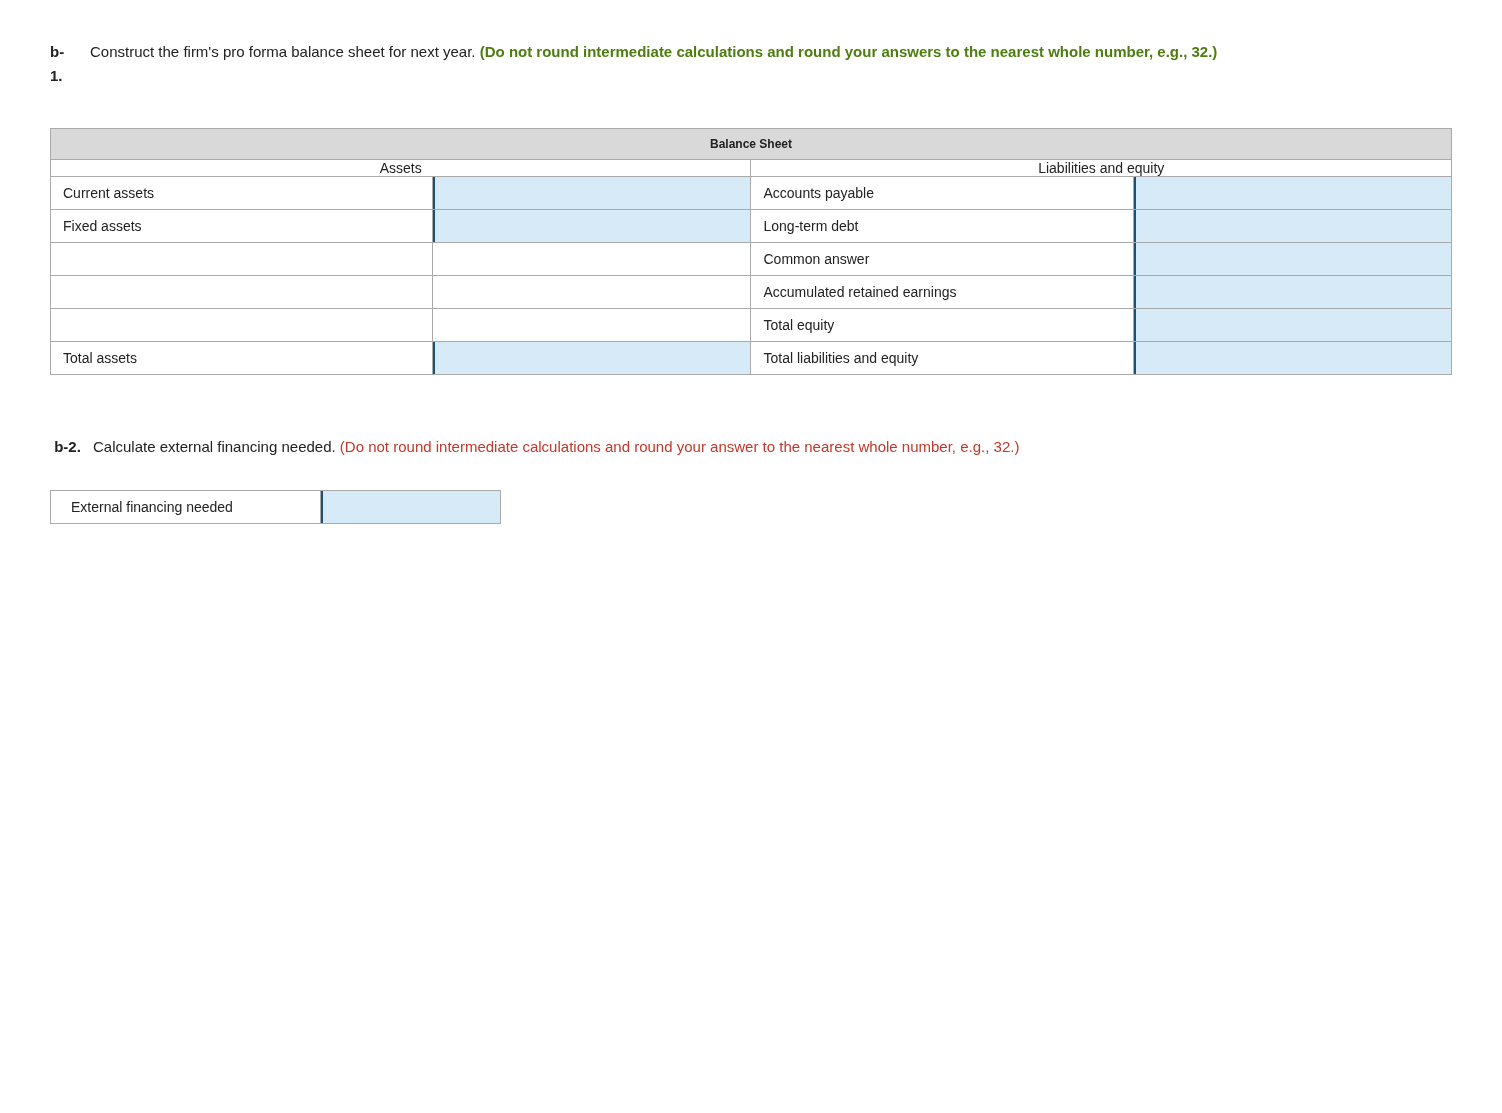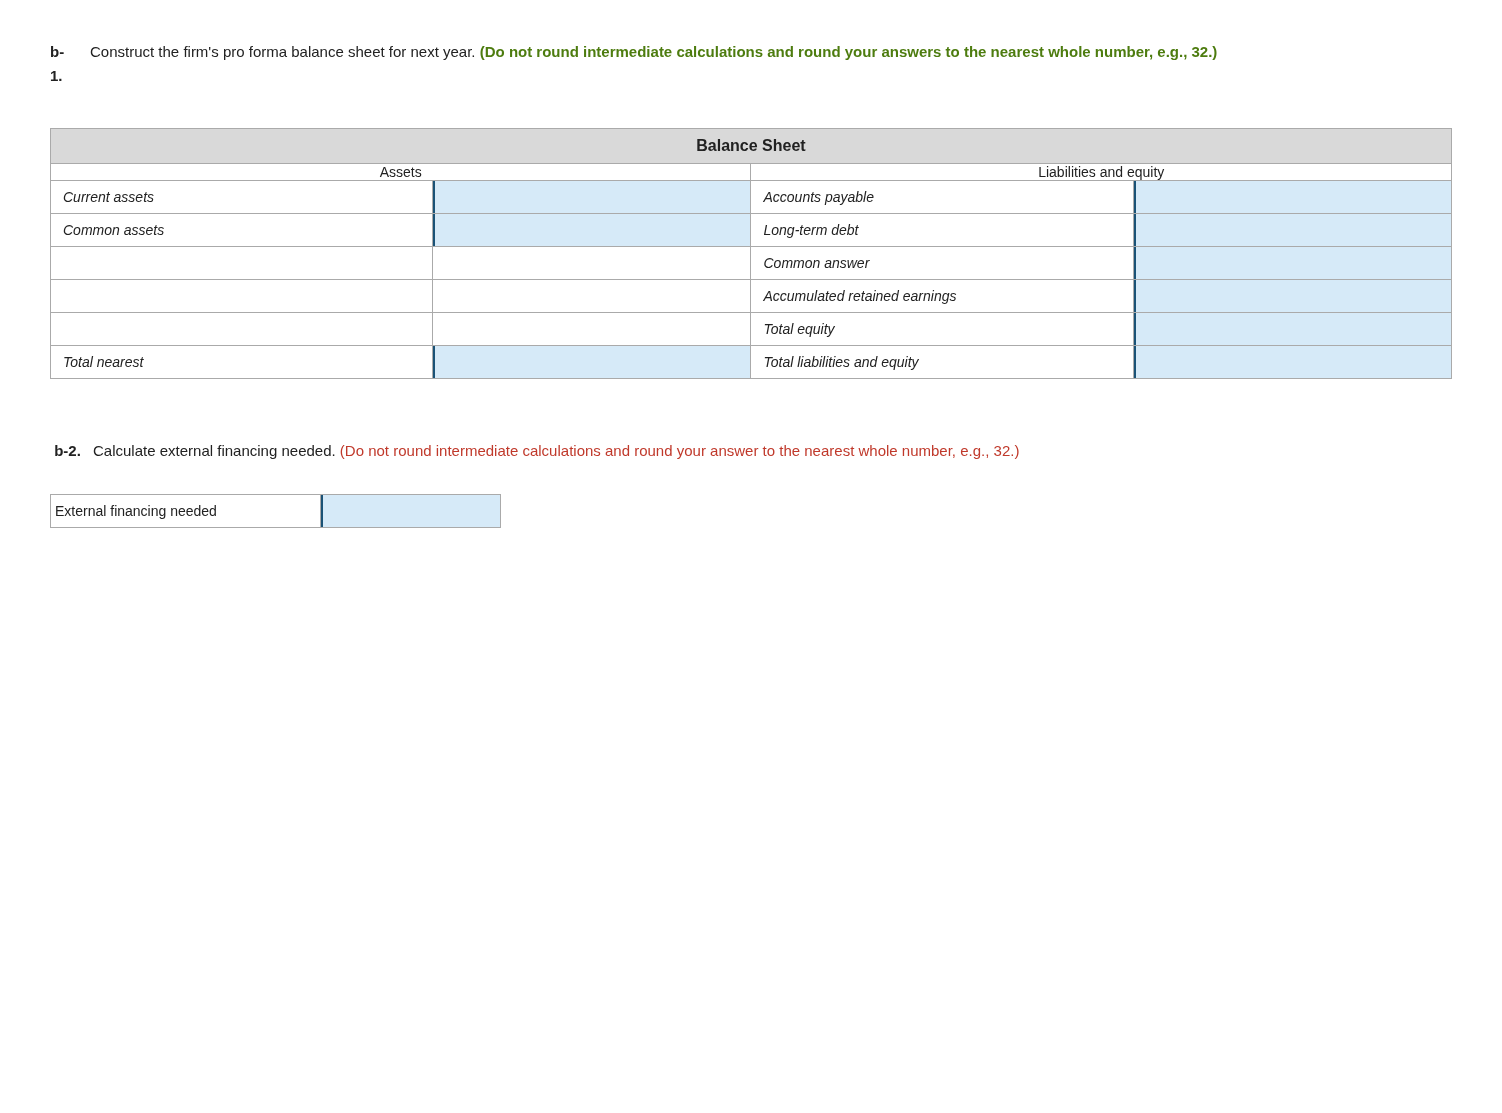--- a/index.html
+++ b/index.html
@@ -51,21 +51,21 @@
       border-collapse: collapse;
       border: 1px solid #aaa;
     }
 
     .balance-sheet-table .header-row td {
       background: #d9d9d9;
       text-align: center;
       font-weight: bold;
       padding: 8px 12px;
       border: 1px solid #aaa;
-      font-size: 16px;
+      font-size: 12px;
       margin-top: 31px;
     }
 
     .balance-sheet-table .subheader-row td {
       padding: 0 12px;
       border: 1px solid #aaa;
       text-align: center;
       font-size: 14px;
       background: #fff;
     }
@@ -73,21 +73,20 @@
     .balance-sheet-table .data-row td {
       padding: 6px 12px;
       border: 1px solid #aaa;
       font-size: 14px;
       background: #fff;
       vertical-align: middle;
     }
 
     .balance-sheet-table .data-row td.label-cell {
       width: 240px;
-      font-style: italic;
     }
 
     .balance-sheet-table .data-row td.input-cell {
       width: 200px;
       padding: 0;
     }
 
     .balance-sheet-table .data-row td.input-cell input {
       width: 100%;
       height: 32px;
@@ -142,21 +141,21 @@
     }
 
     
     .ext-financing-table {
       border-collapse: collapse;
       margin-top: 10px;
     }
 
     .ext-financing-table td {
       border: 1px solid #aaa;
-      padding: 6px 4px;
+      padding: 6px 20px;
       font-size: 14px;
       vertical-align: middle;
     }
 
     .ext-financing-table td.label-cell {
       width: 270px;
       background: #fff;
     }
 
     .ext-financing-table td.input-cell {
@@ -207,21 +206,21 @@
         <td class="label-cell left-label">Current assets</td>
         <td class="input-cell left-input">
           <input type="text" value="" style="">
         </td>
         <td class="label-cell right-label">Accounts payable</td>
         <td class="input-cell right-input">
           <input type="text" value="" style="">
         </td>
       </tr>
       <tr class="data-row">
-        <td class="label-cell left-label">Common assets</td>
+        <td class="label-cell left-label">Fixed assets</td>
         <td class="input-cell left-input">
           <input type="text" value="" style="">
         </td>
         <td class="label-cell right-label">Long-term debt</td>
         <td class="input-cell right-input">
           <input type="text" value="" style="">
         </td>
       </tr>
       <tr class="data-row">
         <td class="label-cell left-label"></td>
@@ -241,21 +240,21 @@
       </tr>
       <tr class="data-row">
         <td class="label-cell left-label"></td>
         <td class="input-cell left-input"></td>
         <td class="label-cell right-label">Total equity</td>
         <td class="input-cell right-input">
           <input type="text" value="" style="">
         </td>
       </tr>
       <tr class="data-row">
-        <td class="label-cell left-label">Total nearest</td>
+        <td class="label-cell left-label">Total assets</td>
         <td class="input-cell left-input">
           <input type="text" value="" style="">
         </td>
         <td class="label-cell right-label">Total liabilities and equity</td>
         <td class="input-cell right-input">
           <input type="text" value="" style="">
         </td>
       </tr>
     </tbody>
   </table>

